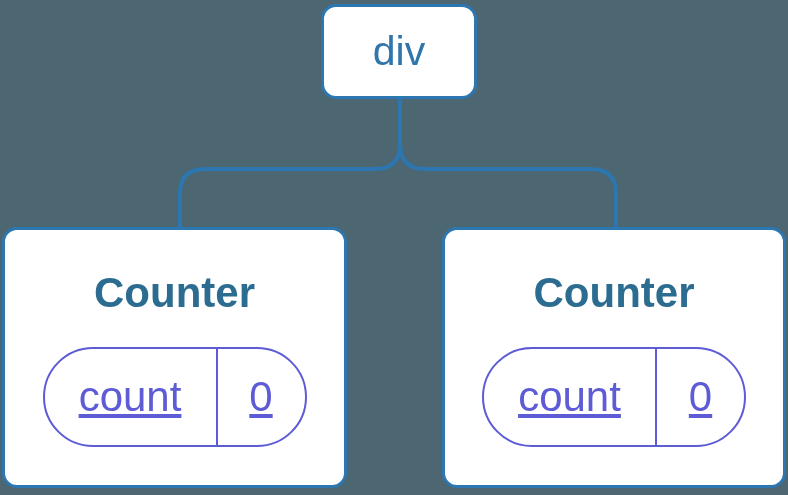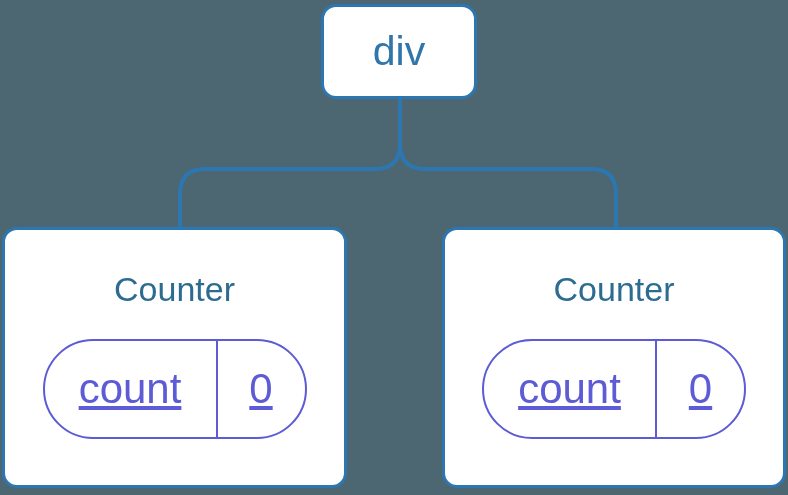--- a/index.html
+++ b/index.html
@@ -51,22 +51,22 @@
     height: 261px;
     display: flex;
     flex-direction: column;
     align-items: center;
   }
   .node-counter.pos-left  { left: 2px; }
   .node-counter.pos-right { left: 442px; width: 344px; }
   .counter-title {
     margin-top: 42px;
     line-height: 1;
-    font-size: 34px;
-    font-weight: 400;
+    font-size: 42px;
+    font-weight: 700;
     color: #2C6C90;
   }
   .state-pill {
     margin-top: 33px;
     box-sizing: border-box;
     width: 264px;
     height: 100px;
     border: 2px solid #5D5BD5;
     border-radius: 50px;
     display: flex;

